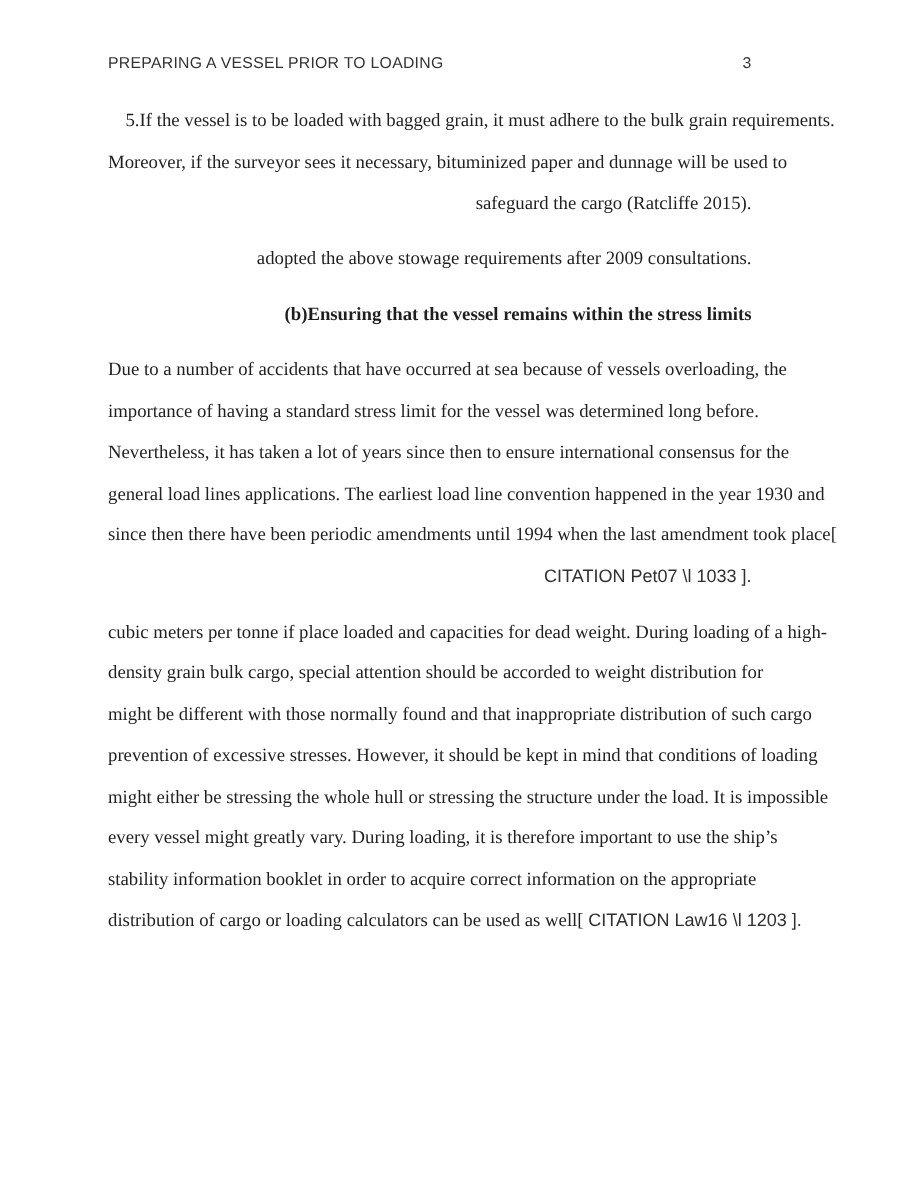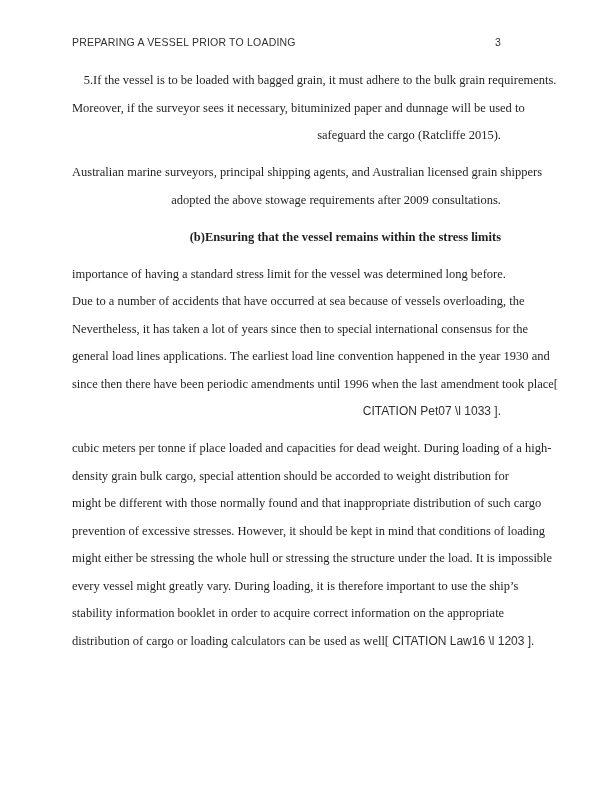--- a/index.html
+++ b/index.html
@@ -76,36 +76,35 @@
 
     <div class="para">
       <div class="line">
         <span class="marker-num">5.</span><span>If the vessel is to be loaded with bagged grain, it must adhere to the bulk grain requirements.</span>
       </div>
       <div class="line">Moreover, if the surveyor sees it necessary, bituminized paper and dunnage will be used to</div>
       <div class="line">safeguard the cargo (Ratcliffe 2015).</div>
     </div>
 
     <div class="para">
-      <div class="line">Australian marine surveyors, principal shipping agents, and Australian licensed grain shippers</div>
       <div class="line">adopted the above stowage requirements after 2009 consultations.</div>
     </div>
 
     <div class="para">
       <div class="line heading-line">
         <span class="marker-b">(b)</span><span>Ensuring that the vessel remains within the stress limits</span>
       </div>
     </div>
 
     <div class="para">
+      <div class="line">Due to a number of accidents that have occurred at sea because of vessels overloading, the</div>
       <div class="line">importance of having a standard stress limit for the vessel was determined long before.</div>
-      <div class="line">Due to a number of accidents that have occurred at sea because of vessels overloading, the</div>
-      <div class="line">Nevertheless, it has taken a lot of years since then to special international consensus for the</div>
+      <div class="line">Nevertheless, it has taken a lot of years since then to ensure international consensus for the</div>
       <div class="line">general load lines applications. The earliest load line convention happened in the year 1930 and</div>
-      <div class="line">since then there have been periodic amendments until 1996 when the last amendment took place[</div>
+      <div class="line">since then there have been periodic amendments until 1994 when the last amendment took place[</div>
       <div class="line">
         <span class="citation">CITATION Pet07 \l 1033 ].</span>
       </div>
     </div>
 
     <div class="para">
       <div class="line">cubic meters per tonne if place loaded and capacities for dead weight. During loading of a high-</div>
       <div class="line">density grain bulk cargo, special attention should be accorded to weight distribution for</div>
       <div class="line">might be different with those normally found and that inappropriate distribution of such cargo</div>
       <div class="line">prevention of excessive stresses. However, it should be kept in mind that conditions of loading</div>

